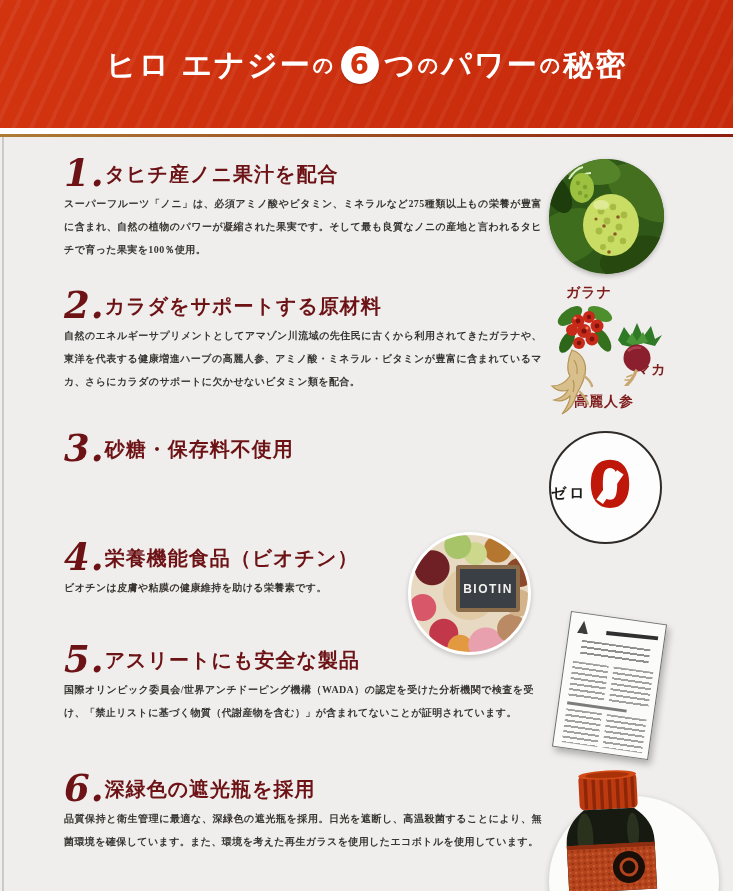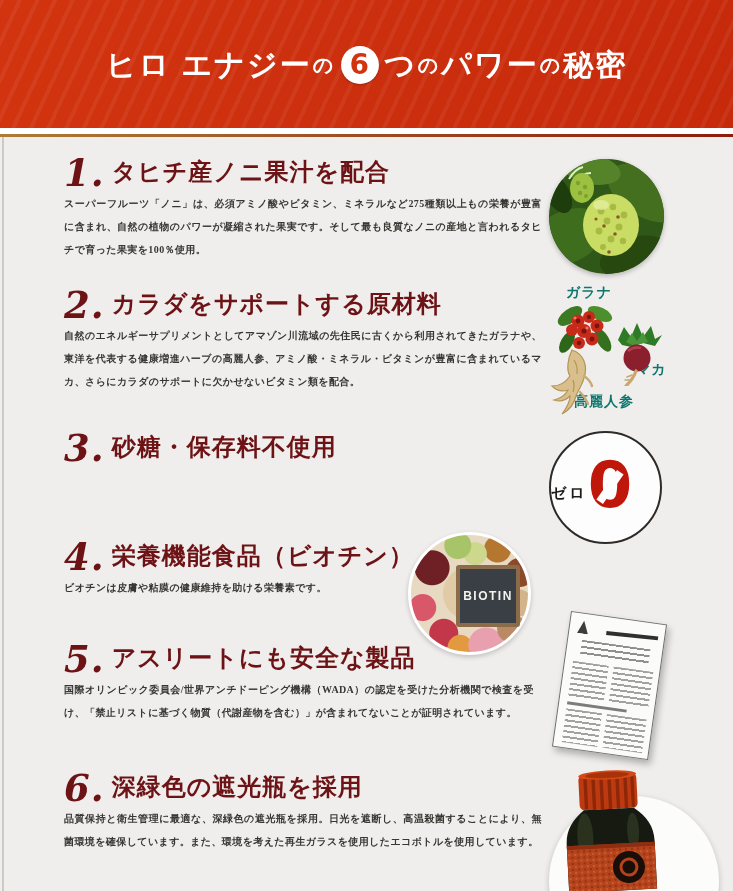--- a/index.html
+++ b/index.html
@@ -36,34 +36,34 @@
     background:linear-gradient(90deg, var(--stripe_gold,#ad7c35), var(--stripe_red,#8e1d0d)); }
 
   
   .sec { position:absolute; left:64px; width:478px; }
   .sec-head { display:flex; align-items:flex-end; }
   .sec-num {
     font-family:"DejaVu Serif","Liberation Serif",serif; font-style:italic; font-weight:bold;
     font-size:37px; line-height:.95; color:var(--heading_maroon,#6d1316); letter-spacing:1px;
   }
   .sec-title {
-    font-size:24px; font-weight:900; color:var(--heading_maroon,#6d1316);
-    margin-left:7px; padding-bottom:3px; letter-spacing:1px;
+    font-size:20px; font-weight:900; color:var(--heading_maroon,#6d1316);
+    margin-left:0; padding-bottom:3px; letter-spacing:1px;
   }
   .sec-body {
     margin-top:1px; font-size:10px; line-height:23px; letter-spacing:.4px;
     color:var(--body_text,#3a3633); font-weight:600; text-align:justify;font-family:Liberation Serif, serif;
   }
   .s1{top:156px;} .s2{top:288px;} .s3{top:431px;} .s4{top:540px;} .s5{top:642px;} .s6{top:771px;}
   .s4 .sec-body, .s5 .sec-body { width:470px; }
 
   
   .noni-circle { position:absolute; left:549px; top:159px; width:115px; height:115px;
     border-radius:50%; overflow:hidden; box-shadow:0 2px 5px rgba(0,0,0,.25); }
-  .ing-label { position:absolute; font-size:14px; font-weight:700; color:#0f766e; letter-spacing:1px; }
+  .ing-label { position:absolute; font-size:14px; font-weight:700; color:#7f1d1d; letter-spacing:1px; }
   .lbl-guarana { left:566px; top:284px; }
   .lbl-maca    { left:636px; top:361px; }
   .lbl-ginseng { left:574px; top:393px; }
   .svg-guarana { position:absolute; left:556px; top:300px; }
   .svg-maca    { position:absolute; left:610px; top:320px; }
   .svg-ginseng { position:absolute; left:544px; top:346px; }
 
   
   .zero-badge {
     position:absolute; left:549px; top:431px; width:113px; height:113px;
@@ -89,21 +89,21 @@
       radial-gradient(circle at 93% 32%, #8c4a2a 0 14px, rgba(0,0,0,0) 15px),
       radial-gradient(circle at 92% 58%, #d3b48a 0 13px, rgba(0,0,0,0) 14px),
       radial-gradient(circle at 86% 80%, #b98a63 0 14px, rgba(0,0,0,0) 15px),
       radial-gradient(circle at 64% 94%, #e9a0ae 0 17px, rgba(0,0,0,0) 18px),
       radial-gradient(circle at 42% 96%, #e2993f 0 12px, rgba(0,0,0,0) 13px),
       radial-gradient(circle at 28% 84%, #c2384a 0 14px, rgba(0,0,0,0) 15px),
       radial-gradient(circle at 10% 62%, #d8586a 0 13px, rgba(0,0,0,0) 14px),
       radial-gradient(circle at 50% 50%, #e0cba6 0 26px, rgba(0,0,0,0) 27px);
   }
   .biotin-board {
-    position:absolute; left:45px; top:30px; width:64px; height:62px;
+    position:absolute; left:45px; top:30px; width:64px; height:47px;
     background:#3a3e45; border:4px solid #8a6b4a; border-radius:3px;
     display:flex; align-items:center; justify-content:center;
   }
   .biotin-board span { color:#f2f2ee; font-size:12px; font-weight:bold; letter-spacing:1.5px; }
 
   
   .certificate {
     position:absolute; left:561px; top:617px; width:97px; height:137px;
     background:#fbfbfa; border:1px solid #6f6f6f; transform:rotate(8deg);
     box-shadow:3px 4px 7px rgba(0,0,0,.28);

